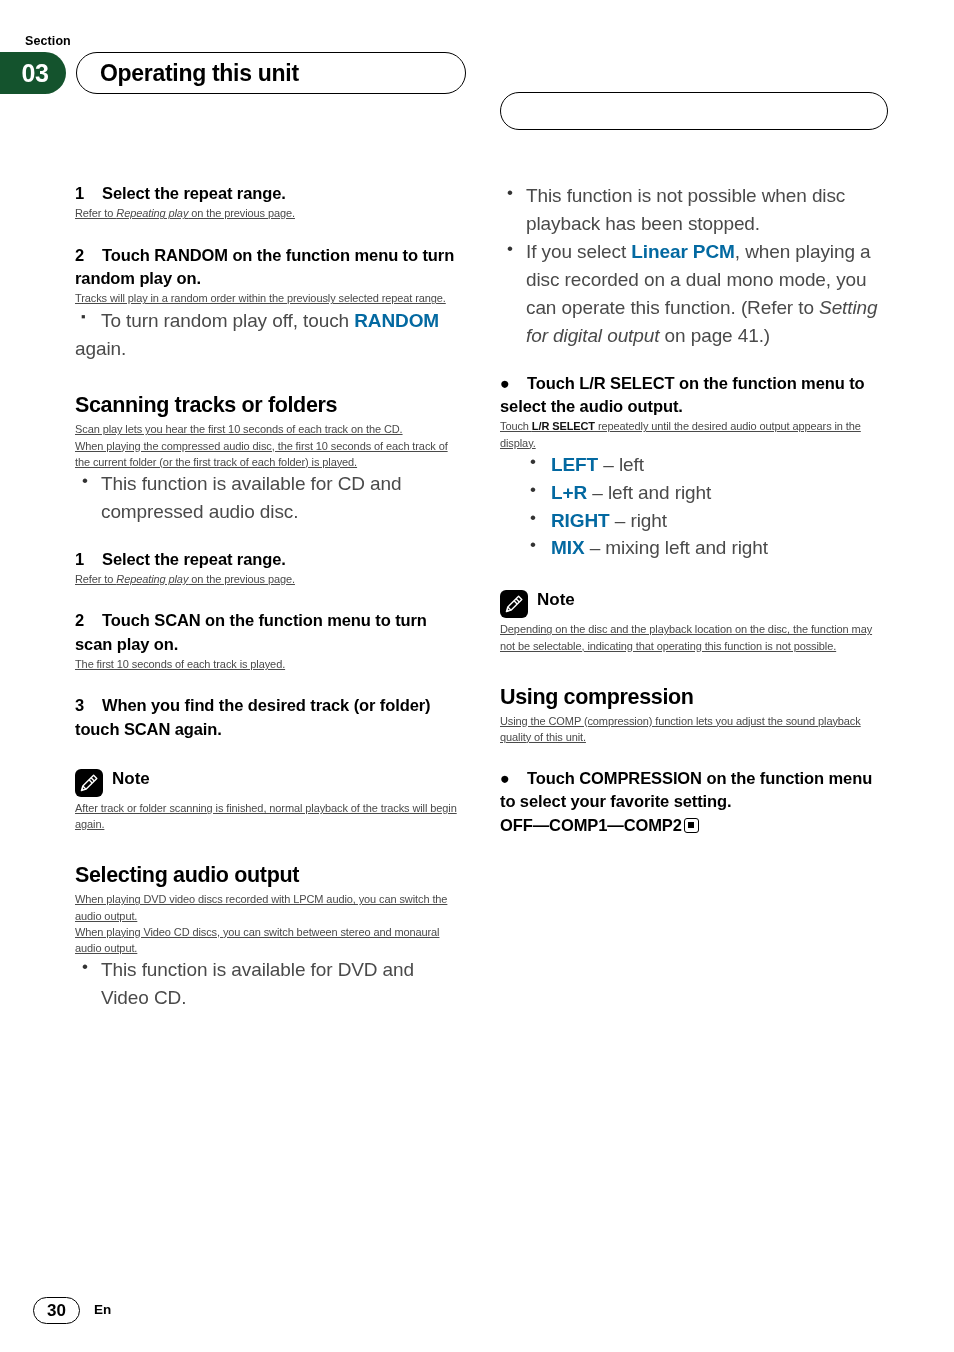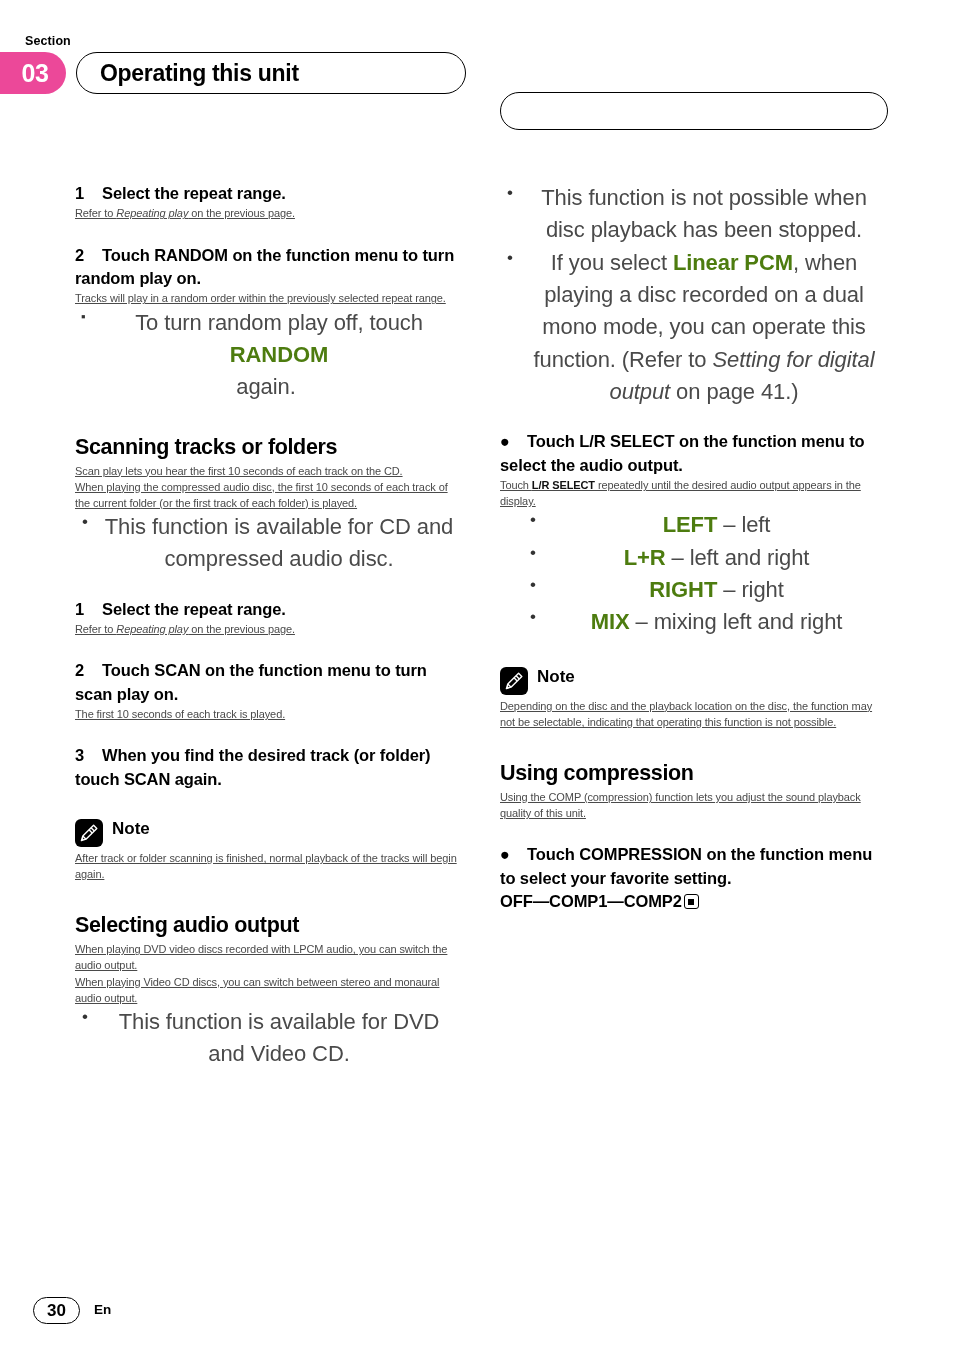--- a/index.html
+++ b/index.html
@@ -33,21 +33,21 @@
     font-weight: bold;
     color: #000;
     letter-spacing: .1px;
   }
   .section-badge {
     position: absolute;
     left: 0px;
     top: 18px;
     width: 66px;
     height: 42px;
-    background: #ec4899;
+    background: #14532d;
     border-radius: 0 21px 21px 0;
     color: #fff;
     font-size: 25px;
     font-weight: bold;
     letter-spacing: -0.5px;
     display: flex;
     align-items: center;
     justify-content: center;
     padding-left: 4px;
     box-sizing: border-box;
@@ -131,28 +131,27 @@
 
   
   ul.bul {
     list-style: none;
     margin: 0;
     padding: 0;
   }
   ul.bul > li {
     position: relative;
     padding-left: 26px;
-    font-size: 22px;
+    font-size: 19px;
     line-height: 1.47;
     color: #4a4a4a;
     font-weight: 300;
     letter-spacing: -0.1px;
-    text-align: center;
-  }
-  ul.bul > li b { font-weight: bold; color: #4d7c0f; }
+  }
+  ul.bul > li b { font-weight: bold; color: #0369a1; }
   ul.bul > li i { font-style: italic; }
   ul.bul > li::before {
     content: "\2022";
     position: absolute;
     left: 7px;
     top: -1px;
     font-size: 17px;
     color: #333;
   }
   ul.bul.sq > li::before {

